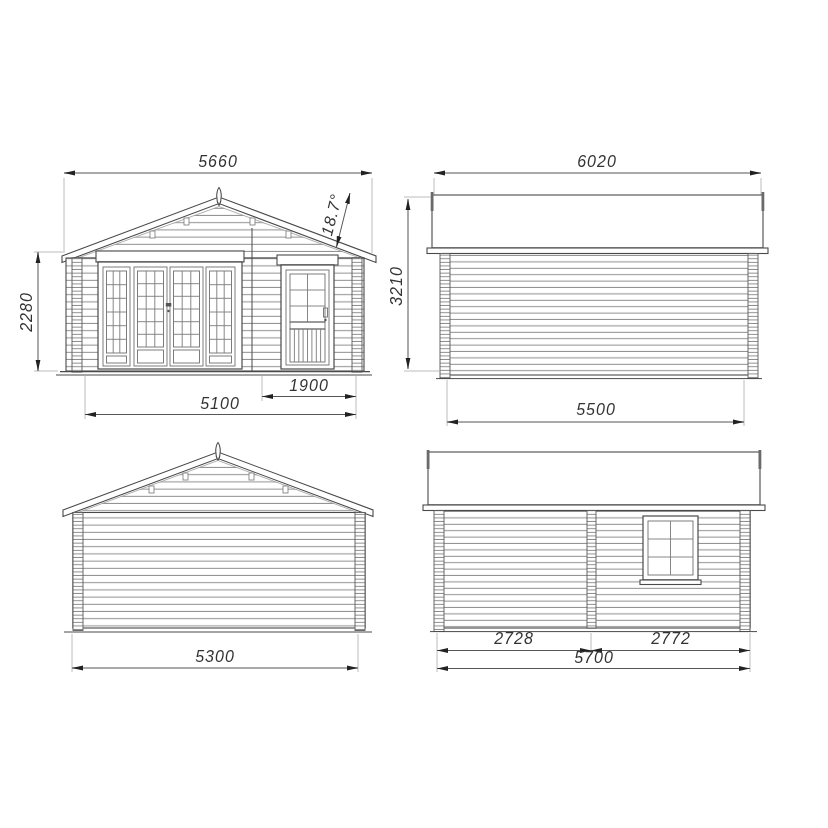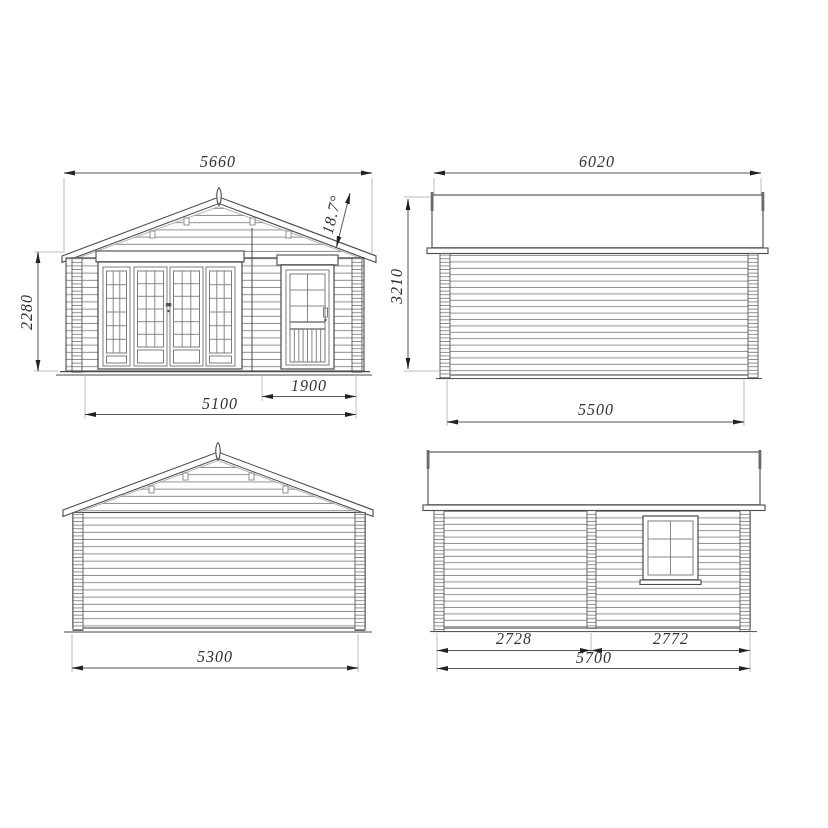--- a/index.html
+++ b/index.html
@@ -1,17 +1,17 @@
 <!DOCTYPE html>
 <html><head>
 <meta charset="utf-8">
 <style>
   html,body{margin:0;padding:0;background:#ffffff;}
   .canvas{position:relative;width:828px;height:828px;background:#ffffff;overflow:hidden;
-          font-family:Liberation Serif, serif;}
+          font-family:Liberation Sans, sans-serif;}
   svg{position:absolute;inset:0;display:block;}
   .wfill{fill:#ffffff;stroke:#4a4a4a;stroke-width:1.1;}
   .frame{fill:#ffffff;stroke:#4a4a4a;stroke-width:1.2;}
   .thin{stroke:#6f6f6f;stroke-width:0.9;fill:none;}
   .munt{stroke:#7a7a7a;stroke-width:0.9;}
   .dimline{stroke:#555555;stroke-width:1;fill:none;}
   .ext{stroke:#ababab;stroke-width:0.8;fill:none;}
   .dimtext{font-style:italic;font-size:16px;fill:#333333;letter-spacing:1px;text-anchor:middle;}
   .block{fill:#ffffff;stroke:#777777;stroke-width:0.8;}
   .tick{fill:#6a6a6a;}

